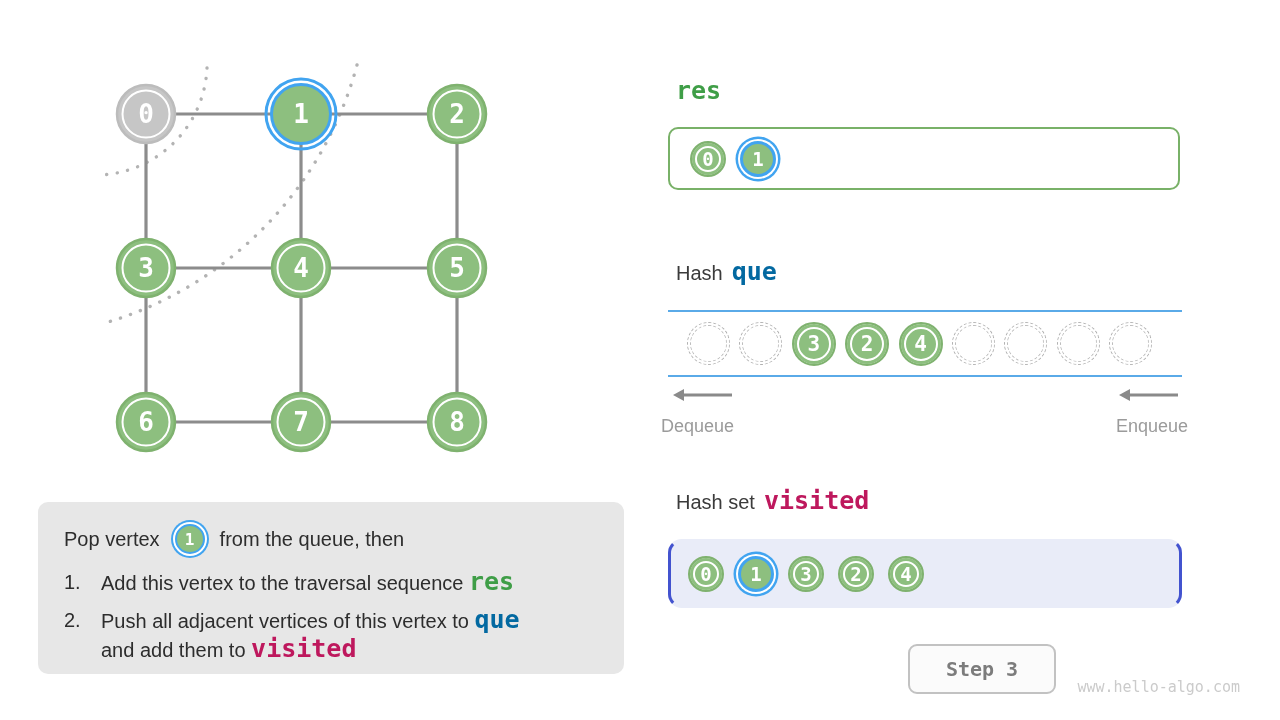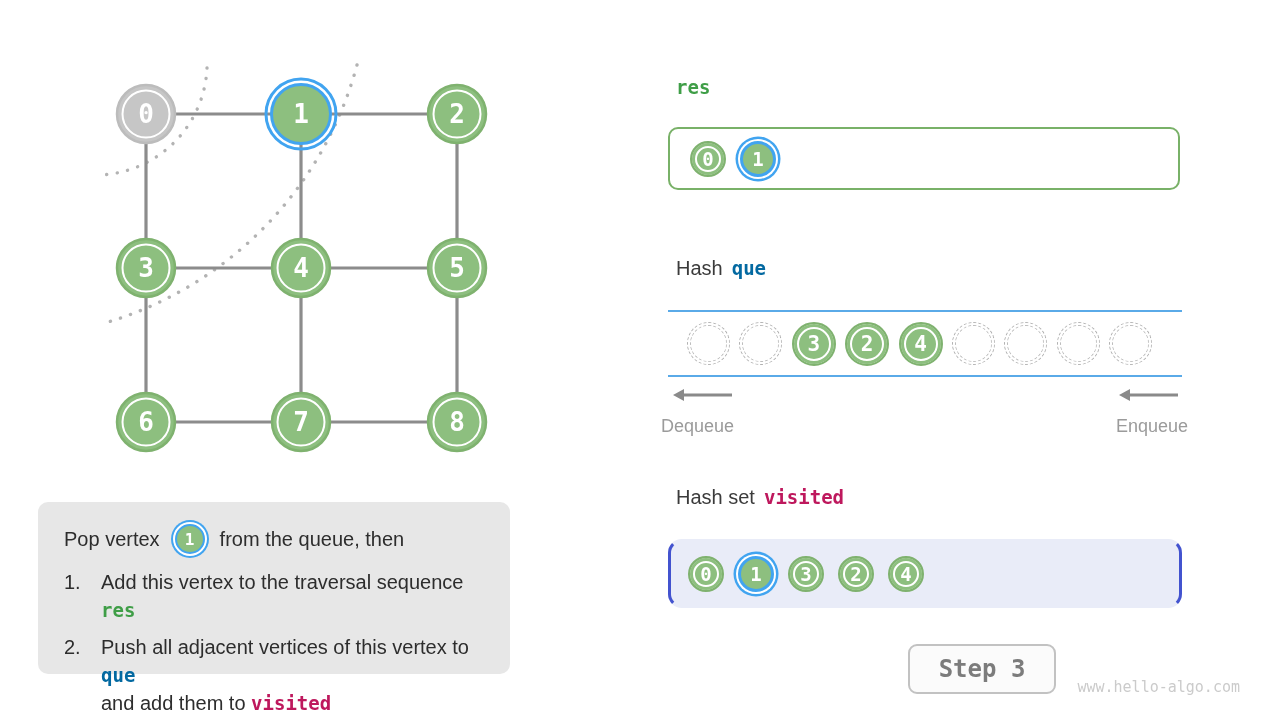--- a/index.html
+++ b/index.html
@@ -11,21 +11,21 @@
   #graph-svg { position:absolute; left:0; top:0; }
   .edge { stroke:#8c8c8c; stroke-width:3.2; }
   .arc  { fill:none; stroke:#b3b3b3; stroke-width:3.4; stroke-linecap:round;
           stroke-dasharray:0.1 10.5; }
   .node-label { font-family:"DejaVu Sans Mono", monospace; font-weight:bold;
                 font-size:26px; fill:#ffffff; text-anchor:middle; }
 
   
   .sec-title { position:absolute; font-size:20px; color:#3b3b3b; display:flex; gap:9px;
                align-items:baseline; }
-  .code { font-family:"DejaVu Sans Mono", monospace; font-weight:bold; font-size:19px; }
+  .code { font-family:"DejaVu Sans Mono", monospace; font-weight:bold; font-size:25px; }
   .code-green  { color:#3f9e47; }
   .code-blue   { color:#0369a1; }
   .code-indigo { color:#be185d; }
 
   
   .chip { width:36px; height:36px; border-radius:50%; background:#8dbf7f;
           border:2px solid #7fb26f; color:#fff; display:flex; align-items:center;
           justify-content:center; font-family:"DejaVu Sans Mono", monospace;
           font-weight:bold; font-size:19px;
           box-shadow: inset 0 0 0 3px #8dbf7f, inset 0 0 0 5px #ffffff; }
@@ -53,39 +53,39 @@
   .arrow-svg { position:absolute; }
   .flow-label { position:absolute; font-size:18px; color:#9b9b9b; }
 
   
   #hash-box { position:absolute; left:668px; top:539px; width:514px; height:69px;
           background:#e9ecf8; border:3px solid transparent; border-left-color:#4353cf;
           border-right-color:#4353cf; border-radius:14px; display:flex;
           align-items:center; padding-left:17px; gap:14px; }
 
   
-  #instruction { position:absolute; left:38px; top:502px; width:472px; height:172px;
+  #instruction { position:absolute; left:38px; top:502px; width:586px; height:172px;
           background:#e7e7e7; border-radius:10px; padding:17px 26px; color:#2d2d2d;
           font-size:20px; }
   #instr-line1 { display:flex; align-items:center; gap:11px; height:40px; }
   .inline-chip { width:30px; height:30px; border-radius:50%; background:#8dbf7f;
           border:2.5px solid #41a4f0; color:#fff; display:flex; align-items:center;
           justify-content:center; font-family:"DejaVu Sans Mono", monospace;
           font-weight:bold; font-size:16px;
           box-shadow: 0 0 0 2px #ffffff, 0 0 0 4px #41a4f0; margin:0 4px; }
   .instr-item { display:flex; margin-top:9px; line-height:28px; }
   .instr-num { width:37px; flex:0 0 auto; }
   .instr-txt { width:460px; }
   .block-line { display:block; }
 
   
   #step-button { position:absolute; left:908px; top:644px; width:148px; height:50px;
           background:#fbfbfb; border:2px solid #c2c2c2; border-radius:9px;
           display:flex; align-items:center; justify-content:center;
-          font-family:"DejaVu Sans Mono", monospace; font-weight:bold; font-size:24px;
+          font-family:"DejaVu Sans Mono", monospace; font-weight:bold; font-size:20px;
           color:#7c7c7c; cursor:pointer; }
   #watermark { position:absolute; left:1040px; top:678px; width:200px; text-align:right;
           font-family:"DejaVu Sans Mono", monospace; font-size:15px; color:#cbcbcb; }
 </style>
 </head>
 <body>
 
 <div id="stage">
 
   <svg id="graph-svg" width="640" height="480" viewBox="0 0 640 480">

